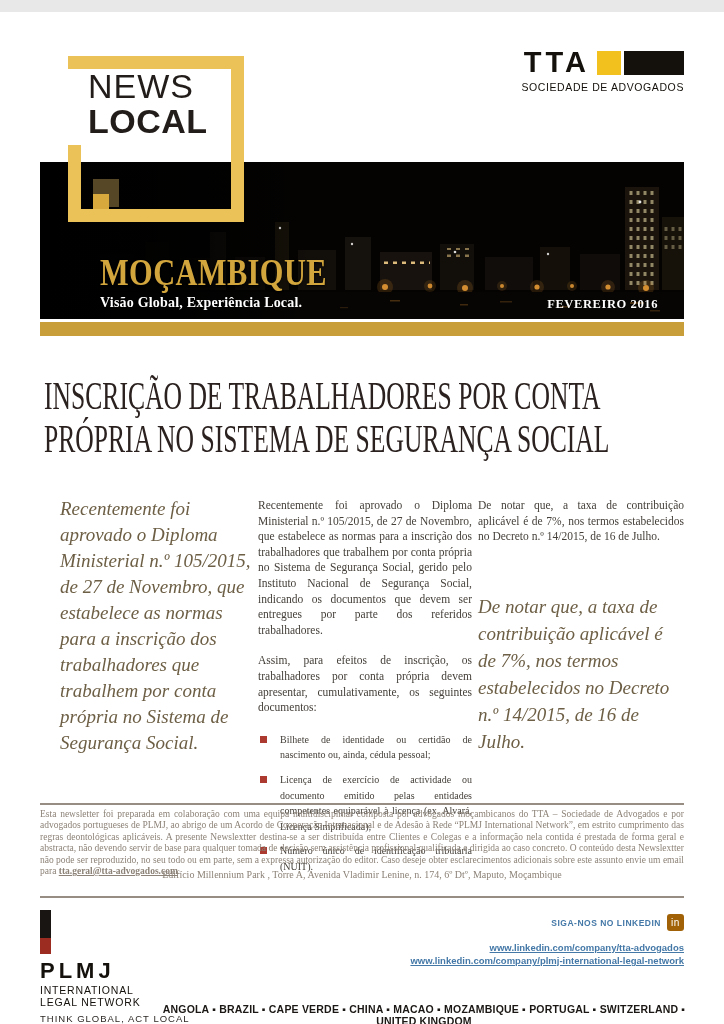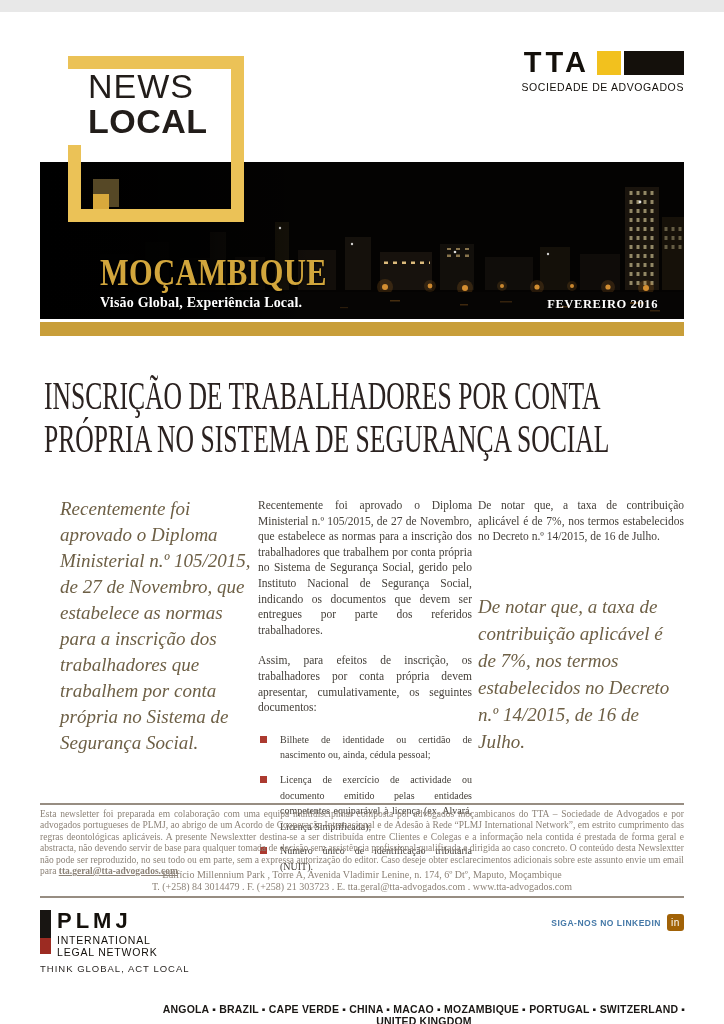--- a/index.html
+++ b/index.html
@@ -74,21 +74,21 @@
   .disclaimer { position:absolute; left:40px; top:797px; width:644px;
     font-size:9.5px; line-height:11.4px; text-align:justify; color:#8c8277; }
   .disclaimer a { color:#8c8277; font-weight:bold; text-decoration:underline; }
   .addr { position:absolute; left:40px; top:857px; width:644px; text-align:center;
     font-size:10px; line-height:12.5px; color:#8c8277; }
   .contact { position:absolute; left:40px; top:869px; width:644px; text-align:center;
     font-size:10px; line-height:12.5px; color:#8c8277; }
 
   .plmj { position:absolute; left:40px; top:898px;
     font-family:"Liberation Sans", sans-serif; color:#14100b; }
-  .plmj-row { display:flex; gap:6px; }
+  .plmj-row { display:flex; gap:6px;flex-direction:column; }
   .plmj-bar { width:11px; height:44px;
     background:linear-gradient(#181512 0 64%, #9c2b22 64% 100%); }
   .plmj-name { font-size:22px; font-weight:600; letter-spacing:4px; line-height:1; }
   .plmj-l2 { font-size:10.5px; letter-spacing:0.8px; margin-top:2px; }
   .plmj-l3 { font-size:10.5px; letter-spacing:0.8px; }
   .plmj-motto { font-size:9.5px; letter-spacing:1px; margin-top:5px; color:#2b2724; }
 
   .li-block { position:absolute; right:40px; top:902px; text-align:right;
     font-family:"Liberation Sans", sans-serif; }
   .li-follow { display:flex; align-items:center; justify-content:flex-end; gap:6px;
@@ -226,39 +226,42 @@
   <div class="col-right">
     <p class="body-p">De notar que, a taxa de contribuição aplicável é de 7%, nos termos estabelecidos no Decreto n.º 14/2015, de 16 de Julho.</p>
     <div class="pullquote quote-right">De notar que, a taxa de contribuição aplicável é de 7%, nos termos estabelecidos no Decreto n.º 14/2015, de 16 de Julho.</div>
   </div>
 
   <div id="rule1" class="rule"></div>
 
   <p class="disclaimer"><span>Esta newsletter foi preparada em colaboração com uma equipa multidisciplinar composta por advogados moçambicanos do TTA – Sociedade de Advogados e por advogados portugueses de PLMJ, ao abrigo de um Acordo de Cooperação Internacional e de Adesão à Rede “PLMJ International Network”, em estrito cumprimento das regras deontológicas aplicáveis. A presente Newslextter destina-se a ser distribuída entre Clientes e Colegas e a informação nela contida é prestada de forma geral e abstracta, não devendo servir de base para qualquer tomada de decisão sem assistência profissional qualificada e dirigida ao caso concreto. O conteúdo desta Newslextter não pode ser reproduzido, no seu todo ou em parte, sem a expressa autorização do editor. Caso deseje obter esclarecimentos adicionais sobre este assunto envie um email para </span><a>tta.geral@tta-advogados.com</a><span>.</span></p>
 
   <div class="addr">Edifício Millennium Park , Torre A, Avenida Vladimir Lenine, n. 174, 6º Dtº, Maputo, Moçambique</div>
-  <div class="contact">T. (+258) 84 3014479 . F. (+258) 21 303723 . E. tta.geral@tta-advogados.com . www.tta-advogados.com</div>
 
   <div id="rule2" class="rule"></div>
 
   <div class="plmj">
     <div class="plmj-row">
       <div class="plmj-bar"></div>
       <div>
         <div class="plmj-name">PLMJ</div>
         <div class="plmj-l2">INTERNATIONAL</div>
         <div class="plmj-l3">LEGAL NETWORK</div>
       </div>
     </div>
     <div class="plmj-motto">THINK GLOBAL, ACT LOCAL</div>
   </div>
 
   <div class="li-block">
     <a class="li-follow">
       <span>SIGA-NOS NO LINKEDIN</span>
       <span class="li-icon">in</span>
     </a>
+    <div class="li-links">
+      <a>www.linkedin.com/company/tta-advogados</a>
+      <a>www.linkedin.com/company/plmj-international-legal-network</a>
+    </div>
   </div>
 
   <a class="site-link">www.plmjnetwork.com</a>
   <div class="countries">ANGOLA ▪ BRAZIL ▪ CAPE VERDE ▪ CHINA ▪ MACAO ▪ MOZAMBIQUE ▪ PORTUGAL ▪ SWITZERLAND ▪ UNITED KINGDOM</div>
 
 </div>
 
 </body></html>

